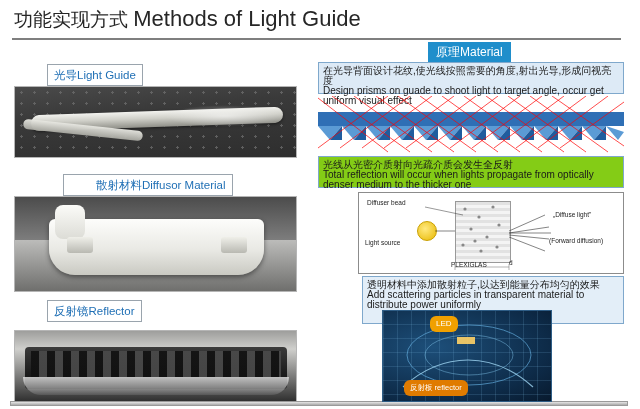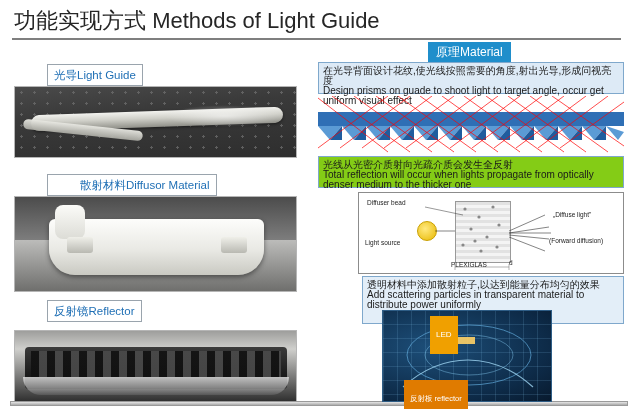--- a/index.html
+++ b/index.html
@@ -21,21 +21,21 @@
     position: absolute;
     left: 14px;
     top: 6px;
     width: 610px;
     height: 34px;
     font-size: 21px;
     color: #262626;
     letter-spacing: 0px;
     white-space: nowrap;
   }
-  #title .cn { font-size: 22px; }
+  #title .cn { font-size: 19px; }
   #title .en { font-size: 22px; }
   #title-rule {
     position: absolute;
     left: 12px;
     top: 38px;
     width: 609px;
     height: 2px;
     background: #7f7f7f;
   }
 
@@ -228,22 +228,22 @@
       linear-gradient(0deg, rgba(120,180,220,.18) 1px, transparent 1px),
       linear-gradient(90deg, rgba(120,180,220,.18) 1px, transparent 1px);
     background-size: 14px 14px;
   }
   .pill {
     position: absolute;
     background: #f0a000;
     color: #ffffff;
     font-size: 8px;
     line-height: 12px;
-    padding: 13px 6px;
-    border-radius: 0;
+    padding: 2px 6px;
+    border-radius: 6px;
     white-space: nowrap;
   }
   #pill-led { left: 430px; top: 316px; }
   #pill-reflector { left: 404px; top: 380px; background:#e07b00; font-size:7.5px; }
 
   #text-hide {
     position: absolute;
     left: 506px; top: 338px; width: 120px;
     font-size: 8.6px;
     line-height: 10.5px;
@@ -264,21 +264,21 @@
     <span class="cn">光导</span><span class="en">Light Guide</span>
   </div>
 
   <div class="photo" id="photo1">
     <div class="dots"></div>
     <div class="rod"></div>
     <div class="rod2"></div>
     <div class="glow"></div>
   </div>
 
-  <div class="label-box" style="left:14px; top:174px;padding-left:32px;">
+  <div class="label-box" style="left:30px; top:174px;padding-left:32px;">
     <span class="cn">散射材料</span><span class="en">Diffusor Material</span>
   </div>
 
   <div class="photo" id="photo2">
     <div class="bg-dark"></div>
     <div class="part"></div>
     <div class="clipL"></div>
     <div class="clipR"></div>
   </div>
 

